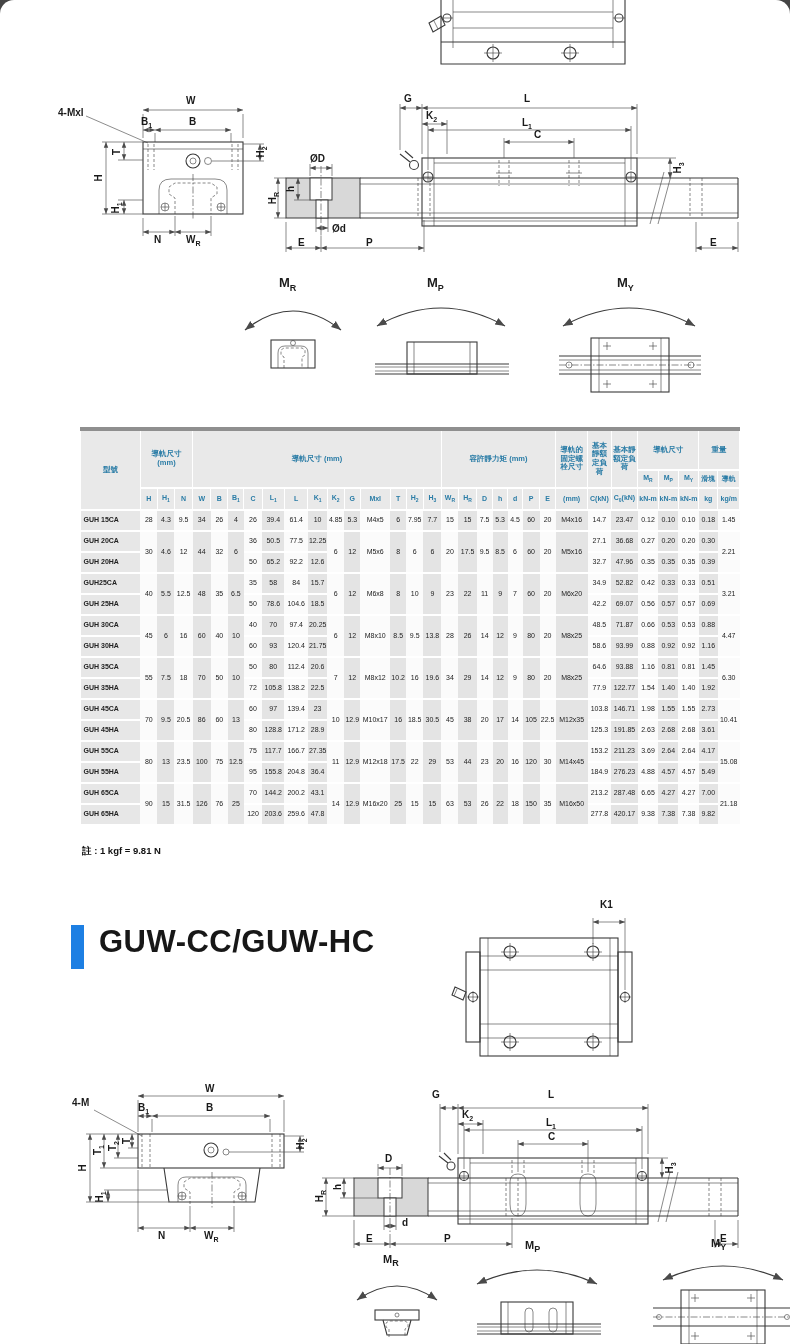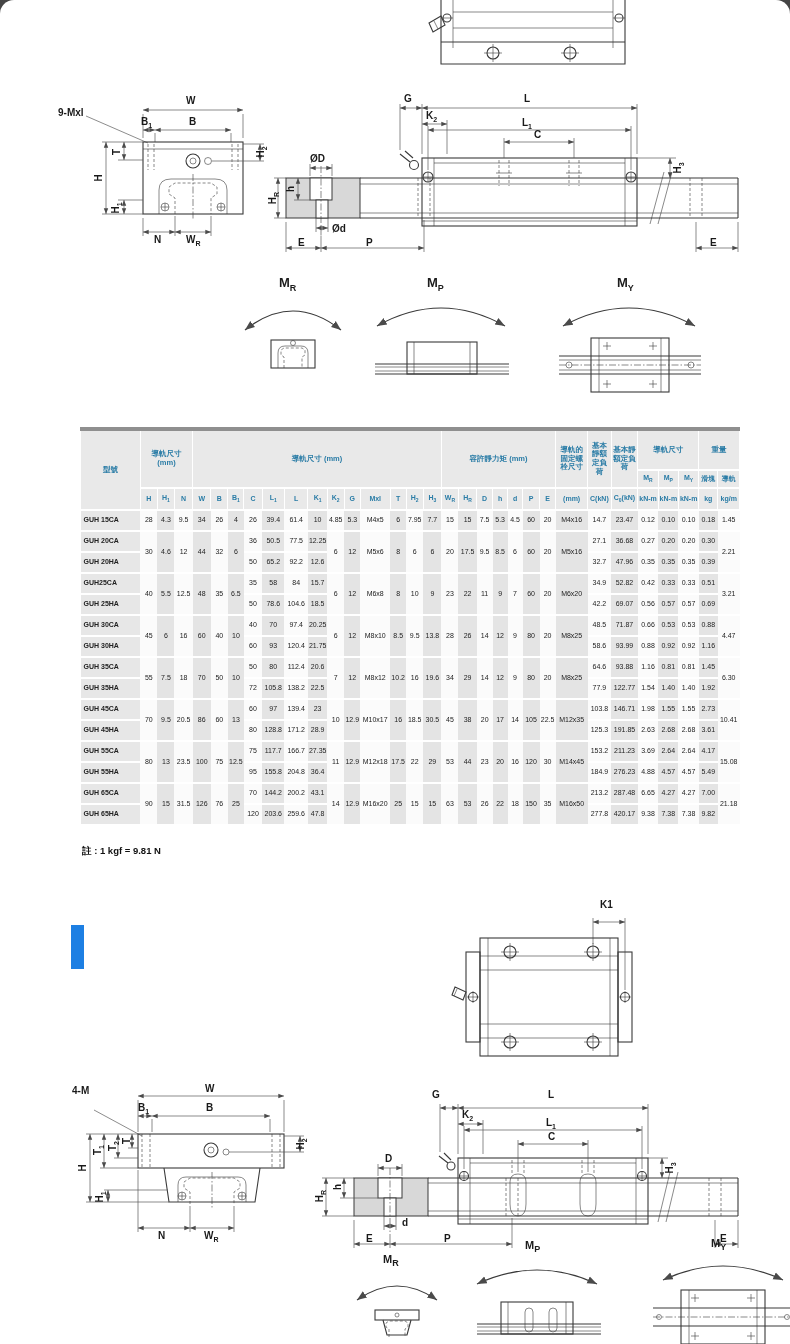--- a/index.html
+++ b/index.html
@@ -115,21 +115,21 @@
       <line class="d" x1="66" y1="114" x2="66" y2="128" marker-start="url(#ah)" marker-end="url(#ah)"></line>
       <line class="d" x1="185" y1="58" x2="206" y2="58"></line>
         <line class="d" x1="154" y1="75" x2="206" y2="75"></line>
       <line class="d" x1="202" y1="58" x2="202" y2="75" marker-start="url(#ah)" marker-end="url(#ah)"></line>
       <line class="d" x1="85" y1="132" x2="85" y2="150"></line>
         <line class="d" x1="117" y1="130" x2="117" y2="150"></line>
         <line class="d" x1="153" y1="130" x2="153" y2="150"></line>
       <line class="d" x1="85" y1="146" x2="117" y2="146" marker-start="url(#ah)" marker-end="url(#ah)"></line>
       <line class="d" x1="117" y1="146" x2="153" y2="146" marker-start="url(#ah)" marker-end="url(#ah)"></line>
     </svg>
-    <span class="lb" style="left:0;top:22px">9-Mxl</span>
+    <span class="lb" style="left:0;top:22px">4-Mxl</span>
     <span class="lb" style="left:128px;top:10px">W</span>
     <span class="lb" style="left:83px;top:31px">B<sub>1</sub></span>
     <span class="lb" style="left:131px;top:31px">B</span>
     <span class="lb rot" style="left:56px;top:61px">T</span>
     <span class="lb rot" style="left:37px;top:87px">H</span>
     <span class="lb rot" style="left:53px;top:116px">H<sub>1</sub></span>
     <span class="lb rot" style="left:198px;top:60px">H<sub>2</sub></span>
     <span class="lb" style="left:96px;top:149px">N</span>
     <span class="lb" style="left:128px;top:149px">W<sub>R</sub></span>
   </div>
@@ -702,20 +702,21 @@
           <td class="cw">9.38</td>
           <td class="cg">7.38</td>
           <td class="cw">7.38</td>
           <td class="cg">9.82</td>
         </tr>
       </tbody>
     </table>
   <div class="note">註 : 1 kgf = 9.81 N</div>
 
   <div class="accent" style="background: rgb(29, 127, 227);"></div>
+  <div class="stitle">GUW-CC/GUW-HC</div>
 
   <div class="dw" style="left:448px;top:898px;width:292px;height:180px">
     <svg width="292" height="180">
       <line class="d" x1="145" y1="46" x2="145" y2="20"></line>
         <line class="d" x1="177" y1="92" x2="177" y2="20"></line>
       <line class="d" x1="145" y1="24" x2="177" y2="24" marker-start="url(#ah)" marker-end="url(#ah)"></line>
       <rect class="o" x="32" y="40" width="138" height="118"></rect>
       <line class="t" x1="32" y1="58" x2="170" y2="58"></line>
         <line class="t" x1="32" y1="72" x2="170" y2="72"></line>
       <line class="t" x1="32" y1="126" x2="170" y2="126"></line>
@@ -789,21 +790,21 @@
       <line class="d" x1="36" y1="108" x2="36" y2="120" marker-start="url(#ah)" marker-end="url(#ah)"></line>
       <line class="d" x1="212" y1="54" x2="232" y2="54"></line>
         <line class="d" x1="157" y1="70" x2="232" y2="70"></line>
       <line class="d" x1="228" y1="54" x2="228" y2="70" marker-start="url(#ah)" marker-end="url(#ah)"></line>
       <line class="d" x1="66" y1="88" x2="66" y2="150"></line>
         <line class="d" x1="118" y1="124" x2="118" y2="150"></line>
         <line class="d" x1="162" y1="124" x2="162" y2="150"></line>
       <line class="d" x1="66" y1="146" x2="118" y2="146" marker-start="url(#ah)" marker-end="url(#ah)"></line>
       <line class="d" x1="118" y1="146" x2="162" y2="146" marker-start="url(#ah)" marker-end="url(#ah)"></line>
     </svg>
-    <span class="lb" style="left:0;top:4px">4-M</span>
+    <span class="lb" style="left:0;top:16px">4-M</span>
     <span class="lb" style="left:133px;top:2px">W</span>
     <span class="lb" style="left:66px;top:21px">B<sub>1</sub></span>
     <span class="lb" style="left:134px;top:21px">B</span>
     <span class="lb rot" style="left:22px;top:62px">T<sub>1</sub></span>
     <span class="lb rot" style="left:37px;top:58px">T<sub>2</sub></span>
     <span class="lb rot" style="left:52px;top:54px">T</span>
     <span class="lb rot" style="left:7px;top:81px">H</span>
     <span class="lb rot" style="left:23px;top:109px">H<sub>1</sub></span>
     <span class="lb rot" style="left:224px;top:56px">H<sub>2</sub></span>
     <span class="lb" style="left:86px;top:149px">N</span>

